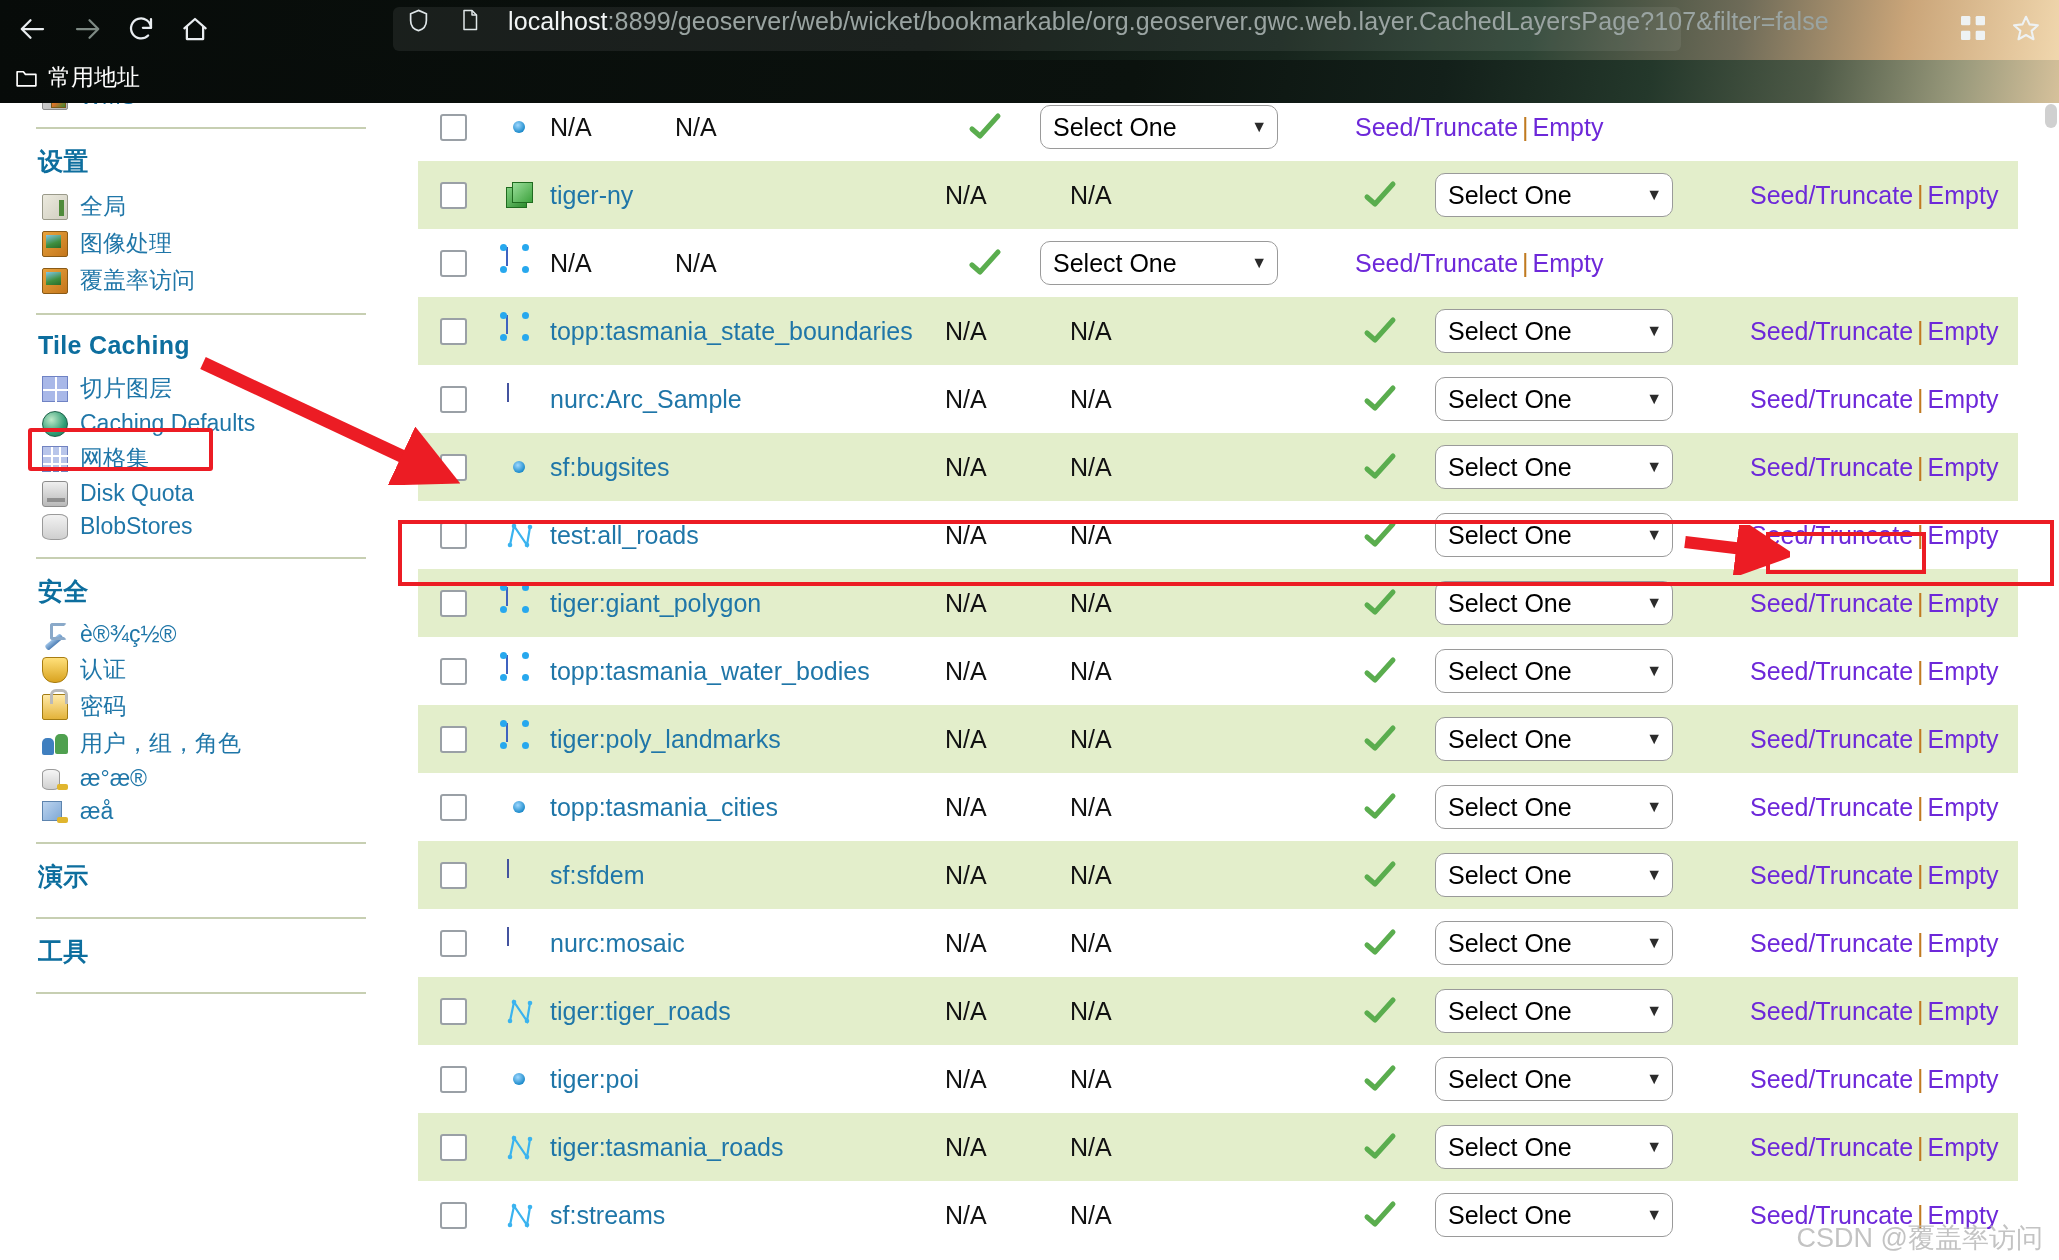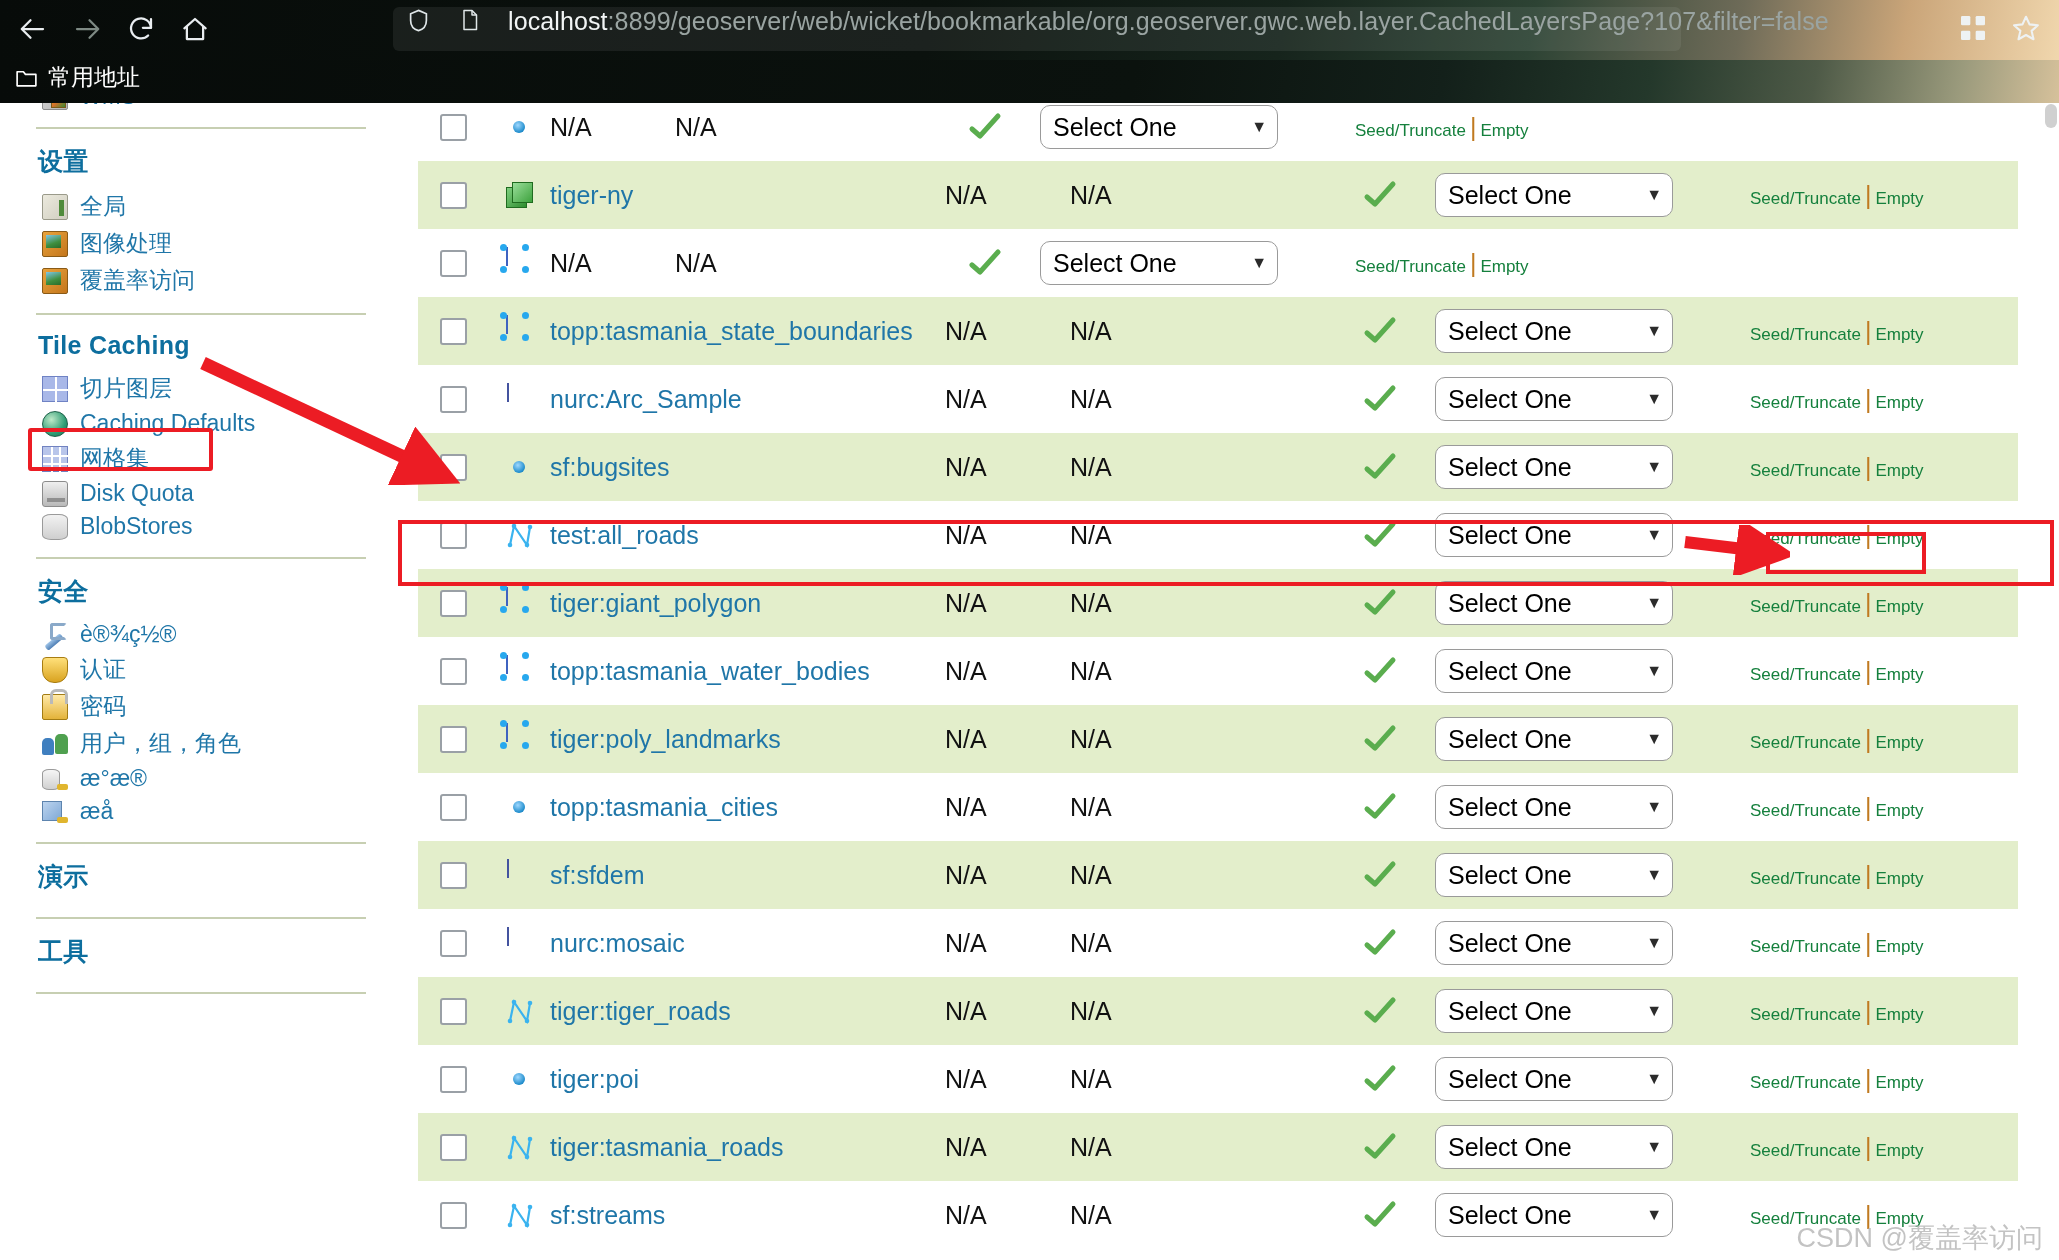--- a/index.html
+++ b/index.html
@@ -169,21 +169,21 @@
 
   .sel {
     width:238px; height:44px;
     border:1px solid #9a9a9a; background:#fff; border-radius:10px;
     display:flex; align-items:center; justify-content:space-between;
     padding:0 10px 0 12px;
     font-size:25px; color:#000;
   }
   .sel .chev { font-size:16px; color:#2b2b2b; }
 
-  .lnk { color:#15803d; font-size:17px; text-decoration:none; }
+  .lnk { color:#6d28d9; font-size:25px; text-decoration:none; }
   .sep-pipe { color:#c07a20; font-size:25px; padding:0 4px; }
   .row-hl {
     position:absolute; left:398px; top:520px; width:1656px; height:66px;
     border:4px solid #ec1c24; z-index:20; pointer-events:none; background:transparent;
   }
   .seed-hl {
     position:absolute; left:1766px; top:532px; width:160px; height:42px;
     border:4px solid #ec1c24; z-index:21; pointer-events:none;
   }
   .arrow-long { position:absolute; left:195px; top:355px; z-index:19; }

